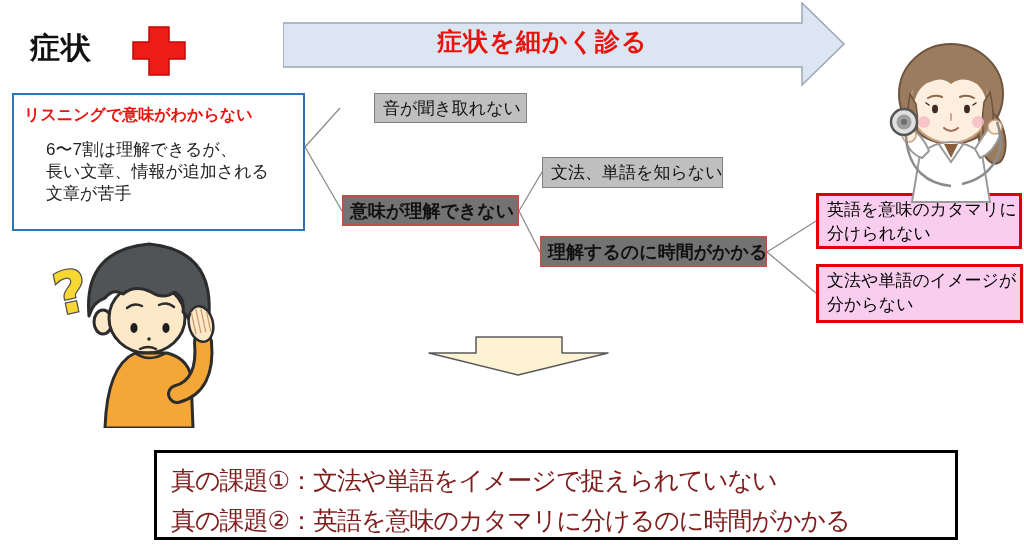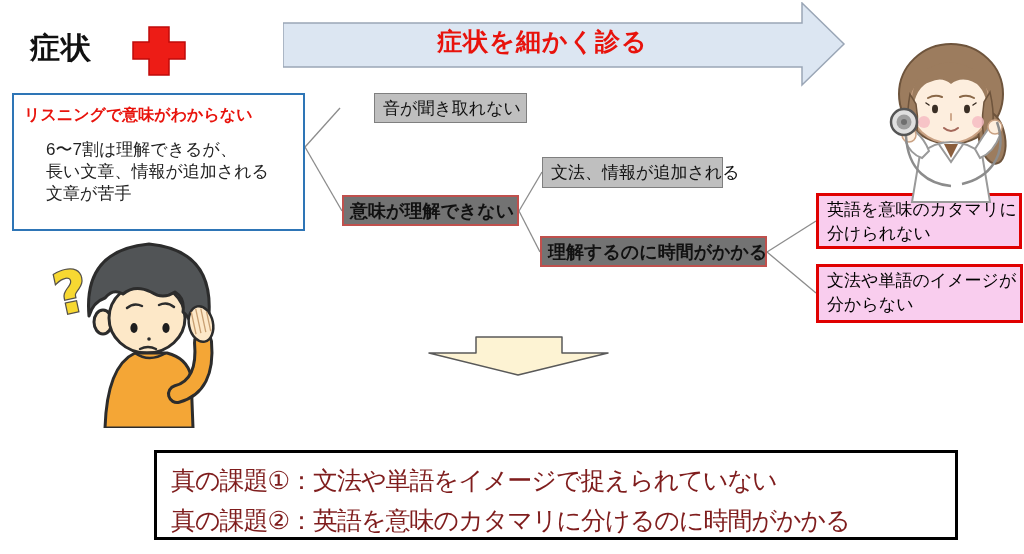--- a/index.html
+++ b/index.html
@@ -63,21 +63,21 @@
     <div class="symptom-heading">リスニングで意味がわからない</div>
     <div class="symptom-body">
       <div>6〜7割は理解できるが、</div>
       <div>長い文章、情報が追加される</div>
       <div>文章が苦手</div>
     </div>
   </div>
 
   <div class="abs node gray-node node-sound">音が聞き取れない</div>
   <div class="abs node red-node node-meaning">意味が理解できない</div>
-  <div class="abs node gray-node node-grammar">文法、情報が追加される</div>
+  <div class="abs node gray-node node-grammar">文法、単語を知らない</div>
   <div class="abs node red-node node-time">理解するのに時間がかかる</div>
 
   <div class="abs pink-node node-image">
     <div>文法や単語のイメージが</div>
     <div>分からない</div>
   </div>
   <div class="abs pink-node node-chunk">
     <div>英語を意味のカタマリに</div>
     <div>分けられない</div>
   </div>

